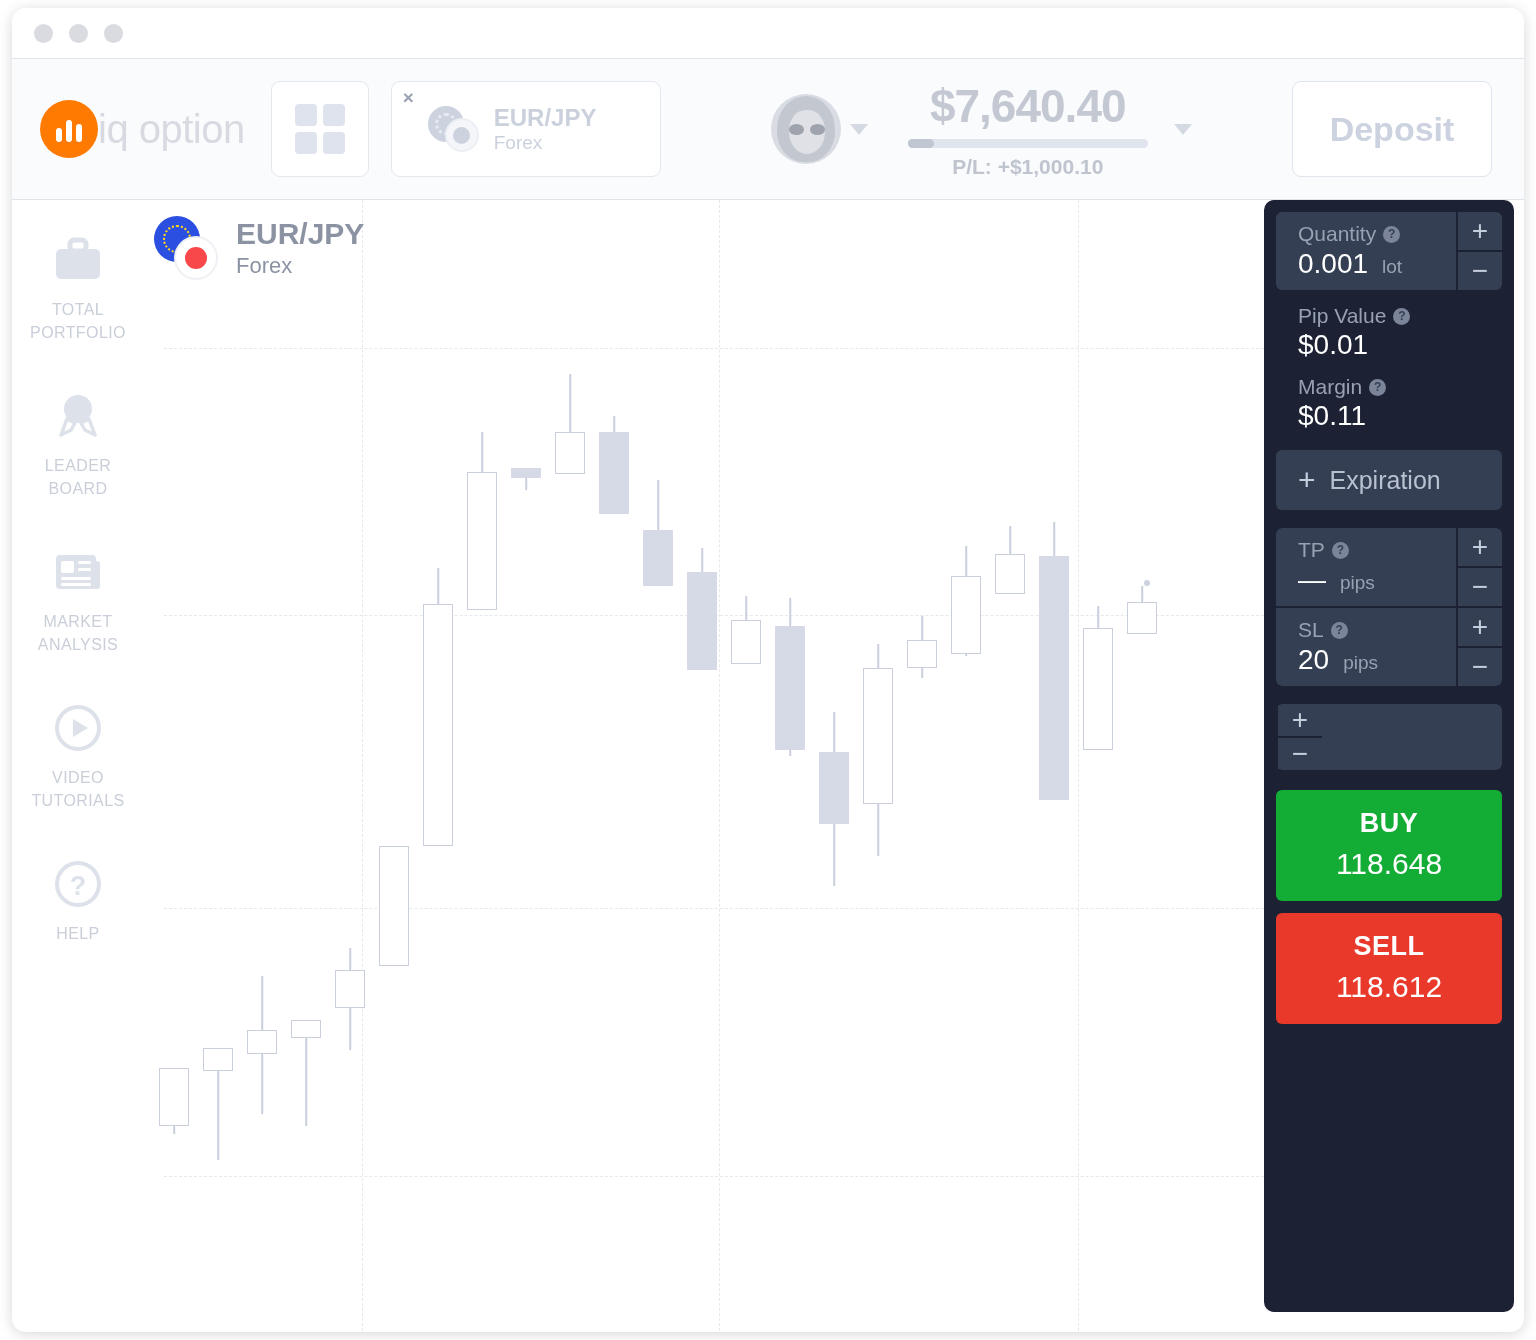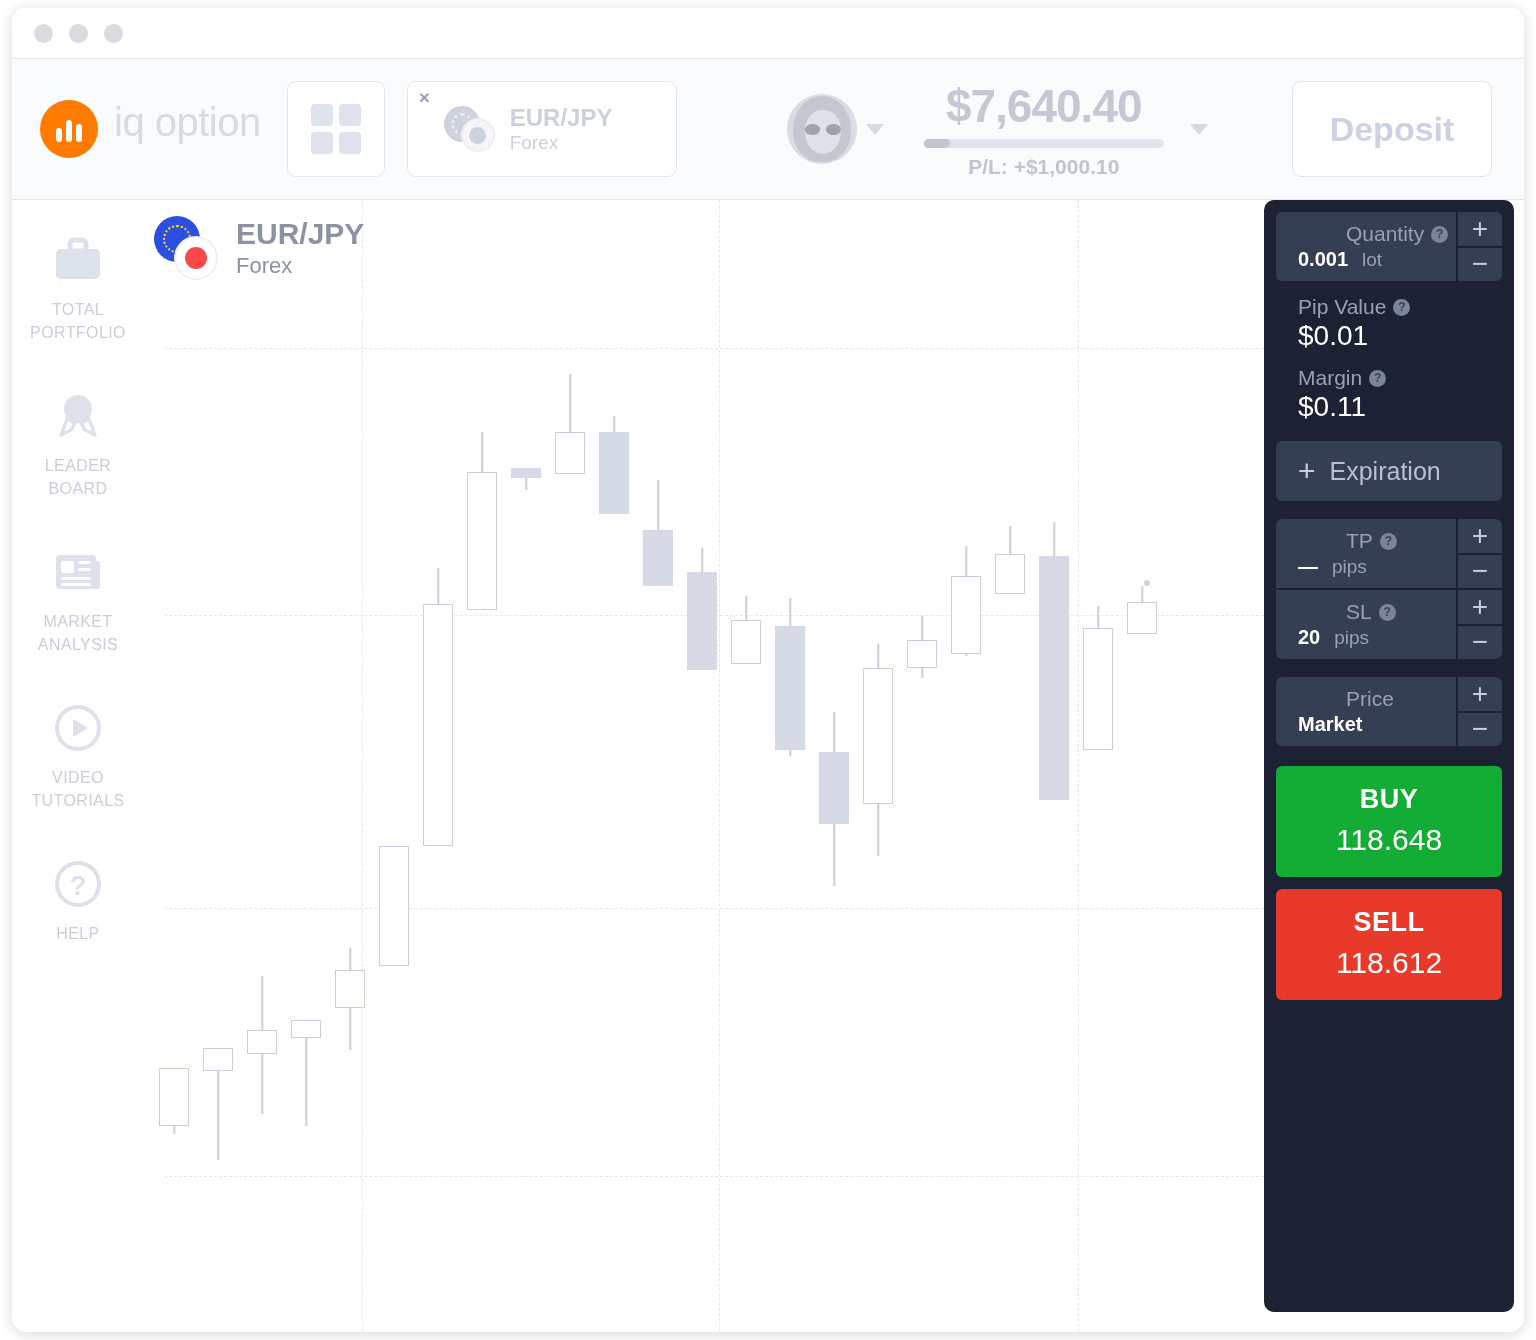--- a/index.html
+++ b/index.html
@@ -14,21 +14,21 @@
 
   
   .titlebar { height:50px; background:#ffffff; display:flex; align-items:center; padding-left:22px; gap:16px; }
   .dot { width:19px; height:19px; border-radius:50%; background:#d9dbe0; }
 
   
   .header {
     height:142px; background:#fafbfd; border-top:1px solid #dfe3ea; border-bottom:1px solid #dfe3ea;
     display:flex; align-items:center; padding:0 18px; position:relative;
   }
-  .logo-wrap { display:flex; gap:16px; margin-left:10px; }
+  .logo-wrap { display:flex; align-items:center; margin-left:10px; }
   .logo-mark { width:58px; height:58px; border-radius:50%; background:#ff7a00; display:flex; align-items:flex-end; justify-content:center; gap:4px; padding-bottom:16px; }
   .logo-mark i { display:block; width:6px; background:#fff; border-radius:3px; }
   .logo-mark i:nth-child(1){ height:14px; }
   .logo-mark i:nth-child(2){ height:22px; }
   .logo-mark i:nth-child(3){ height:18px; }
   .logo-text { font-size:40px; color:#d7dae1; letter-spacing:-0.5px; }
 
   .grid-btn {
     width:98px; height:96px; margin-left:26px; border:1.5px solid #e3e7ee; border-radius:9px;
     background:#fff; display:flex; align-items:center; justify-content:center;
@@ -98,24 +98,24 @@
   .candle.filled .bodyrect { background:#d6dae6; }
 
   
   .panel {
     width:250px; background:#1c2233; border-radius:10px; flex:none;
     margin:0 10px 8px 0; padding:12px; position:relative;
     align-self:flex-start; height:1112px;
   }
   .field { background:#343f54; border-radius:6px; display:flex; overflow:hidden; margin-bottom:2px; }
   .field .main { flex:1; padding:10px 0 10px 22px; }
-  .field .lab { font-size:21px; color:#98a1b4; display:flex; align-items:center; gap:7px;margin-left:48px; }
+  .field .lab { font-size:21px; color:#98a1b4; display:flex; align-items:center; gap:7px; }
   .q-ico { width:17px; height:17px; border-radius:50%; background:#7b8498; color:#343f54; font-size:12px; font-weight:700; display:inline-flex; align-items:center; justify-content:center; }
   .field .valrow { display:flex; align-items:baseline; gap:14px; margin-top:2px; }
-  .field .val { font-size:20px; color:#ffffff;font-weight:bold; }
+  .field .val { font-size:28px; color:#ffffff; }
   .field .unit { font-size:19px; color:#98a1b4; }
   .steppers { width:46px; display:flex; flex-direction:column; border-left:2px solid #1c2233; }
   .steppers div { flex:1; display:flex; align-items:center; justify-content:center; color:#c6cddb; font-size:28px; }
   .steppers div:first-child { border-bottom:2px solid #1c2233; }
 
   .info-block { padding:12px 0 2px 22px; }
   .info-lab { font-size:21px; color:#98a1b4; display:flex; align-items:center; gap:7px; }
   .info-val { font-size:28px; color:#ffffff; margin-top:1px; }
 
   .expiration { margin-top:16px; background:#343f54; border-radius:6px; height:60px; display:flex; align-items:center; padding-left:22px; gap:14px; color:#b9c1d1; font-size:25px; }
@@ -460,28 +460,20 @@
           </div>
           <div class="steppers">
             <div>+</div>
             <div>−</div>
           </div>
         </div>
       </div>
 
       <div class="group single">
         <div class="field">
-          <div class="main">
-            <div class="lab">
-                <span>Price</span>
-              </div>
-            <div class="valrow">
-                <span class="val">Market</span>
-              </div>
-          </div>
           <div class="steppers">
             <div>+</div>
             <div>−</div>
           </div>
         </div>
       </div>
 
       <div class="btn-buy">
         <div class="btn-title">BUY</div>
         <div class="btn-price"><span>118.6</span><b>48</b></div>

